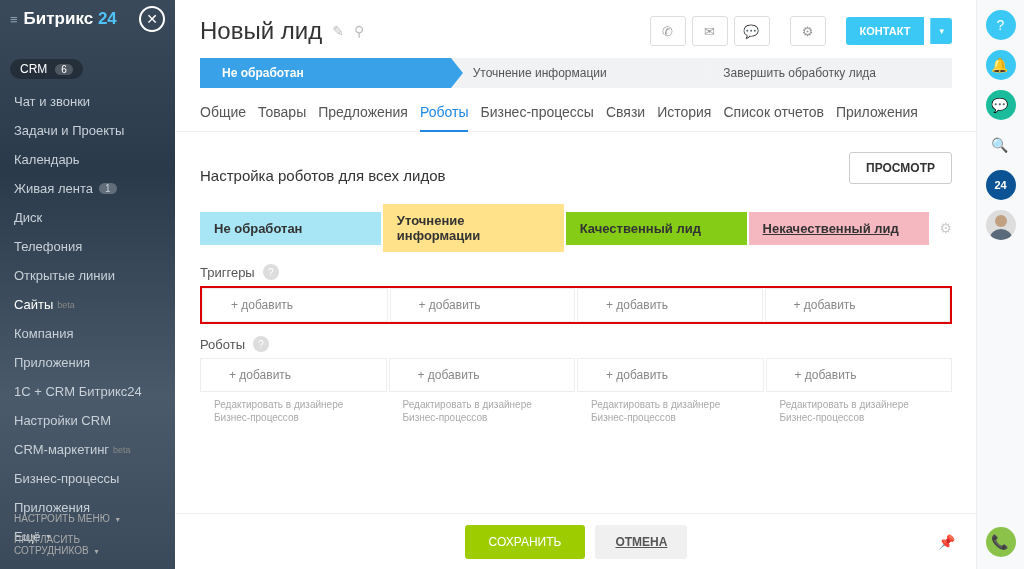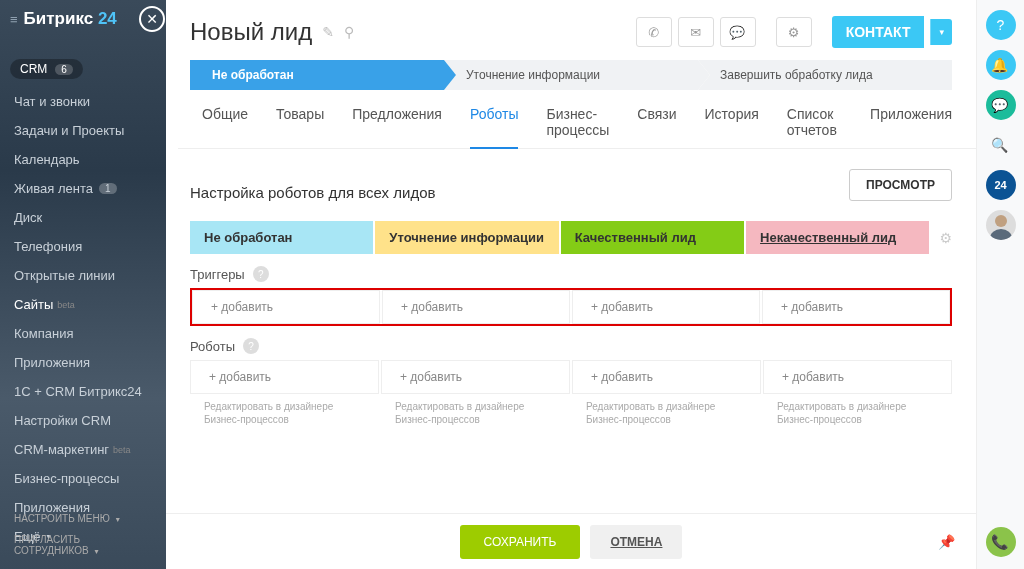--- a/index.html
+++ b/index.html
@@ -15,42 +15,42 @@
 .crm-badge .count { background: rgba(255,255,255,0.2); border-radius: 8px; padding: 0 6px; margin-left: 8px; font-size: 10px; }
 .nav-item { padding: 7px 14px; font-size: 13px; cursor: pointer; display: flex; align-items: center; }
 .nav-item.active { color: #fff; }
 .nav-item .badge { background: rgba(255,255,255,0.25); border-radius: 8px; padding: 0 6px; margin-left: 6px; font-size: 10px; }
 .nav-item .beta { font-size: 9px; color: #888; margin-left: 4px; vertical-align: super; }
 .sidebar-footer { position: absolute; bottom: 0; left: 0; right: 0; padding: 8px 14px; font-size: 10px; color: #aaa; }
 .sidebar-footer div { padding: 5px 0; cursor: pointer; }
 .chev { margin-left: 6px; font-size: 8px; }
 
 
-.main { position: absolute; left: 166px; top: 0; right: 48px; height: 569px; background: #fff; overflow: hidden; }
+.main { position: absolute; left: 176px; top: 0; right: 48px; height: 569px; background: #fff; overflow: hidden; }
 .page-head { padding: 16px 24px 12px; display: flex; align-items: center; }
 .title { font-size: 24px; font-weight: 300; color: #333; }
 .title-icon { color: #bbb; margin-left: 10px; font-size: 14px; cursor: pointer; }
 .head-actions { margin-left: auto; display: flex; gap: 6px; align-items: center; }
 .icon-btn { width: 36px; height: 30px; border: 1px solid #ddd; border-radius: 3px; display: flex; align-items: center; justify-content: center; color: #999; cursor: pointer; background: #fff; }
 .icon-btn.gear { margin-left: 14px; }
-.contact-btn { background: #3bc8f5; color: #fff; padding: 8px 14px; border-radius: 3px 0 0 3px; font-size: 14px; font-weight: bold; cursor: pointer; border: none; margin-left: 14px; }
+.contact-btn { background: #3bc8f5; color: #fff; padding: 8px 14px; border-radius: 3px 0 0 3px; font-size: 11px; font-weight: bold; cursor: pointer; border: none; margin-left: 14px; }
 .contact-drop { background: #3bc8f5; color: #fff; padding: 8px 8px; border-radius: 0 3px 3px 0; border-left: 1px solid rgba(255,255,255,0.3); cursor: pointer; font-size: 9px; }
 
 
 .stages { display: flex; padding: 0 24px; gap: 0; }
 .stage { flex: 1; position: relative; height: 30px; line-height: 30px; padding-left: 22px; font-size: 12px; color: #555; cursor: pointer; }
 .stage.active { background: #39a1e8; color: #fff; font-weight: bold; }
 .stage.inactive { background: #f0f2f4; }
 .stage:not(:first-child)::before { content: ""; position: absolute; left: 0; top: 0; border-top: 15px solid transparent; border-bottom: 15px solid transparent; border-left: 12px solid #fff; }
 .stage.active::after { content: ""; position: absolute; right: -12px; top: 0; border-top: 15px solid transparent; border-bottom: 15px solid transparent; border-left: 12px solid #39a1e8; z-index: 1; }
 .stage.inactive::after { content: ""; position: absolute; right: -12px; top: 0; border-top: 15px solid transparent; border-bottom: 15px solid transparent; border-left: 12px solid #f0f2f4; z-index: 1; }
 .stage:last-child::after { display: none; }
 
 
-.tabs { display: flex; gap: 28px; padding: 16px 24px 0; border-bottom: 1px solid #eee; margin-left: 12px; }
+.tabs { display: flex; gap: 12px; padding: 16px 24px 0; border-bottom: 1px solid #eee; }
 .tab { padding-bottom: 10px; font-size: 14px; color: #555; cursor: pointer; }
 .tab.active { color: #1e88e5; border-bottom: 2px solid #1e88e5; margin-bottom: -1px; }
 
 
 .content { padding: 20px 24px; }
 .content-head { display: flex; align-items: flex-end; margin-bottom: 20px; }
 .content-title { font-size: 15px; color: #333; }
 .preview-btn { margin-left: auto; border: 1px solid #ccc; background: #fff; padding: 8px 16px; border-radius: 3px; font-size: 12px; font-weight: bold; color: #333; cursor: pointer; }
 
 
@@ -60,21 +60,21 @@
 .status-col.c1 { background: #ffe28a; }
 .status-col.c2 { background: #84cc16; }
 .status-col.c3 { background: #f5b8c0; text-decoration: underline; }
 .status-gear { color: #ccc; margin-left: 8px; cursor: pointer; font-size: 14px; }
 
 .section-label { display: flex; align-items: center; margin: 12px 0 6px; font-size: 13px; color: #555; }
 .help-circle { width: 16px; height: 16px; border-radius: 50%; background: #ddd; color: #fff; display: inline-flex; align-items: center; justify-content: center; font-size: 10px; margin-left: 8px; }
 
 .add-row { display: flex; gap: 2px; }
 .add-row.red-border { border: 2px solid #d00; }
-.add-cell { flex: 1; border: 1px solid #eee; padding: 9px 18px; font-size: 12px; color: #888; cursor: pointer; background: #fff; }
+.add-cell { flex: 1; border: 1px solid #eee; padding: 9px 28px; font-size: 12px; color: #888; cursor: pointer; background: #fff; }
 .hint-row { display: flex; gap: 2px; margin-top: 6px; }
 .hint-cell { flex: 1; padding: 0 14px; font-size: 10px; color: #aaa; line-height: 1.3; }
 
 
 .footer-bar { position: absolute; bottom: 0; left: 0; right: 0; height: 56px; background: #fff; border-top: 1px solid #eee; display: flex; align-items: center; justify-content: center; gap: 10px; }
 .save-btn { background: #9dcc00; color: #fff; border: none; padding: 10px 24px; border-radius: 3px; font-size: 12px; font-weight: normal; cursor: pointer; }
 .cancel-btn { background: #f0f0f0; color: #555; border: none; padding: 10px 20px; border-radius: 3px; font-size: 12px; font-weight: bold; cursor: pointer; text-decoration: underline; }
 .pin-icon { position: absolute; right: 20px; color: #bbb; cursor: pointer; font-size: 14px; }
 
 

